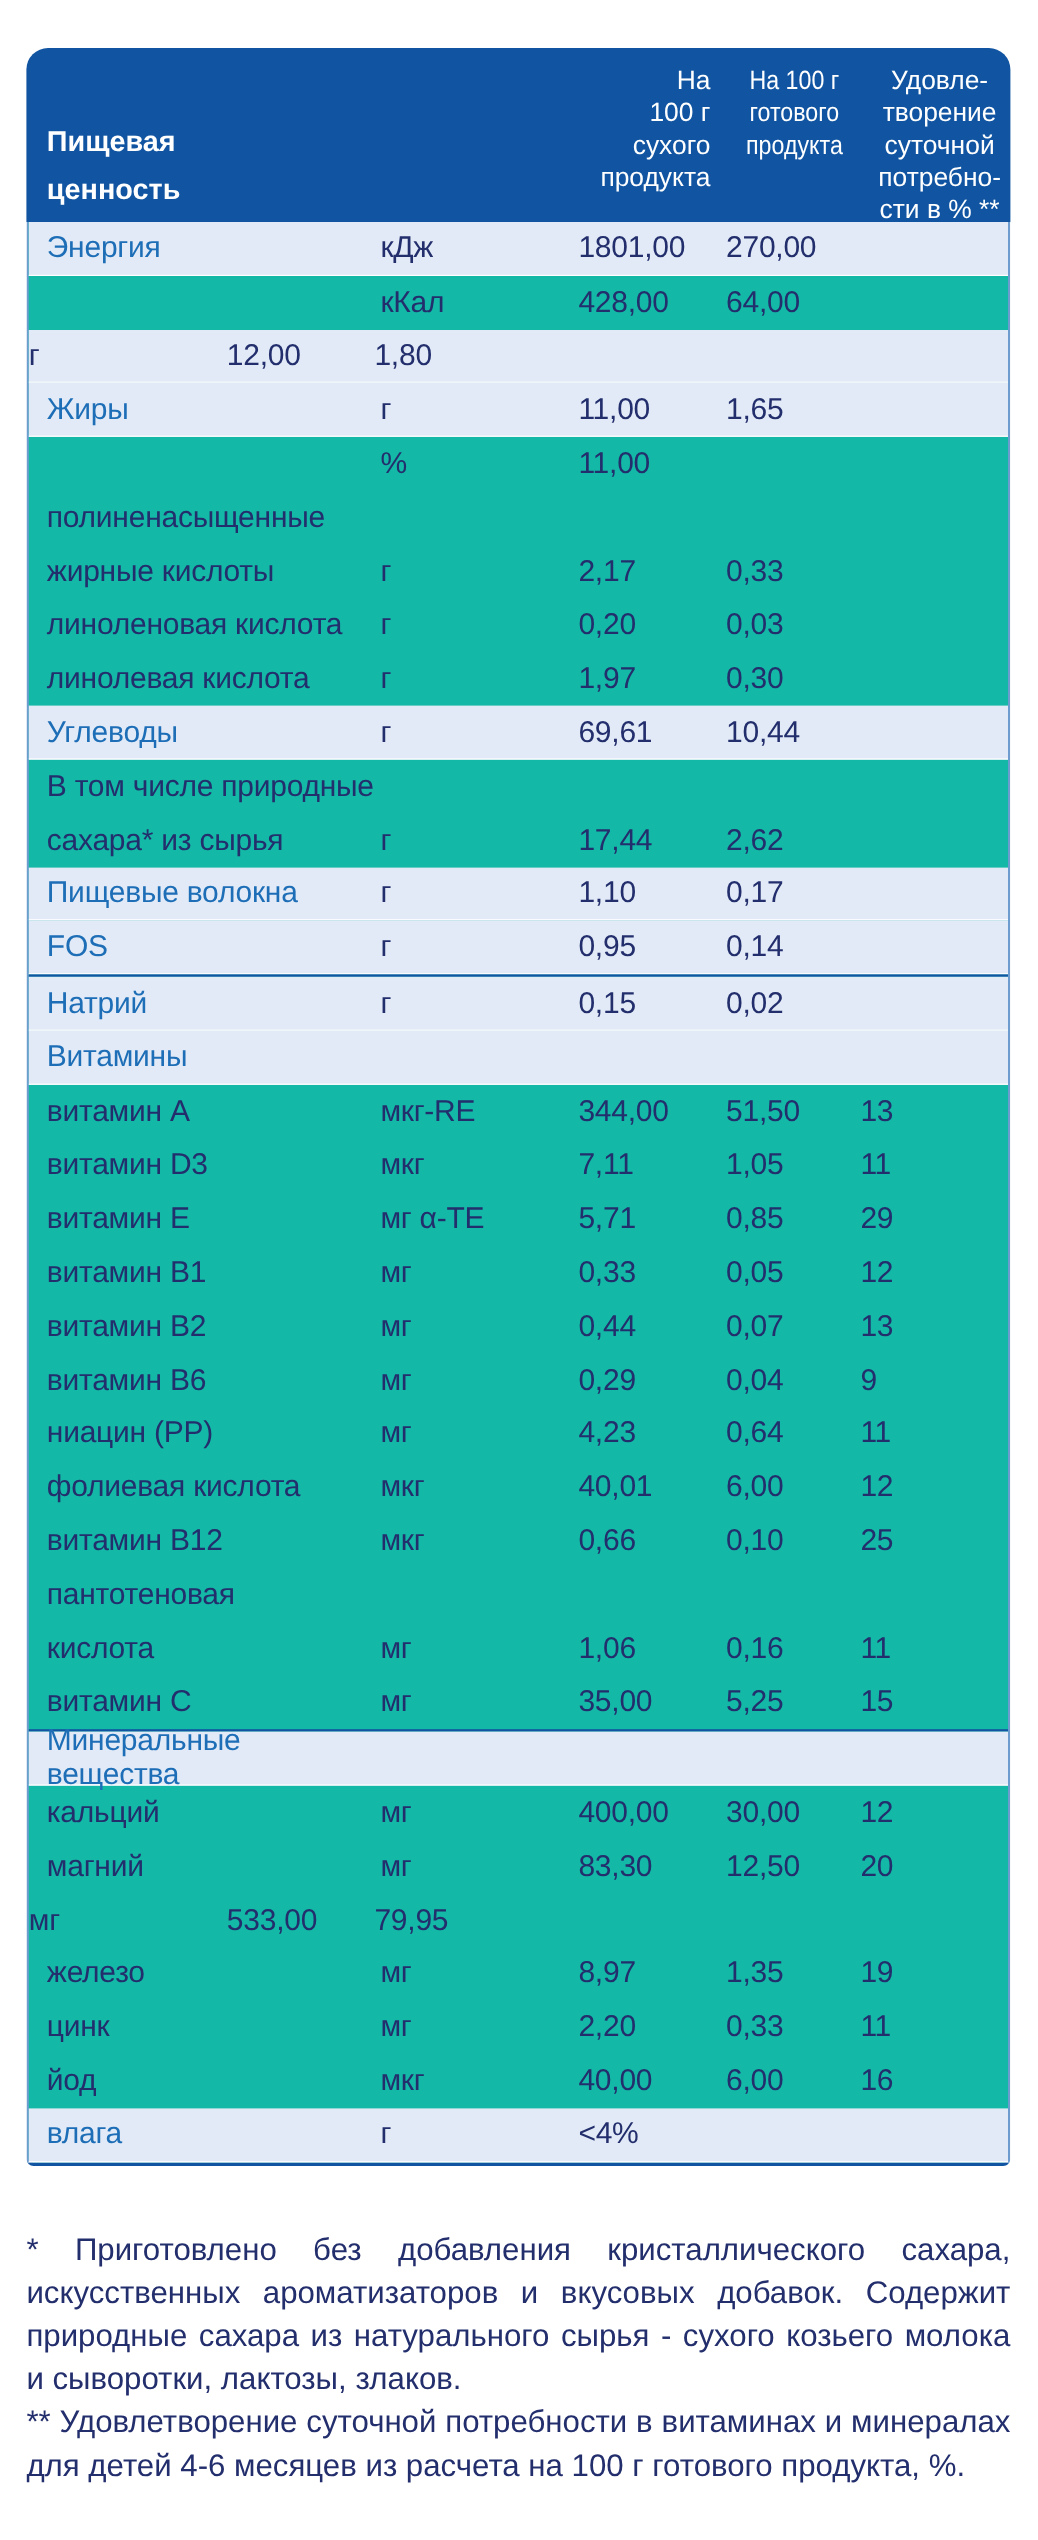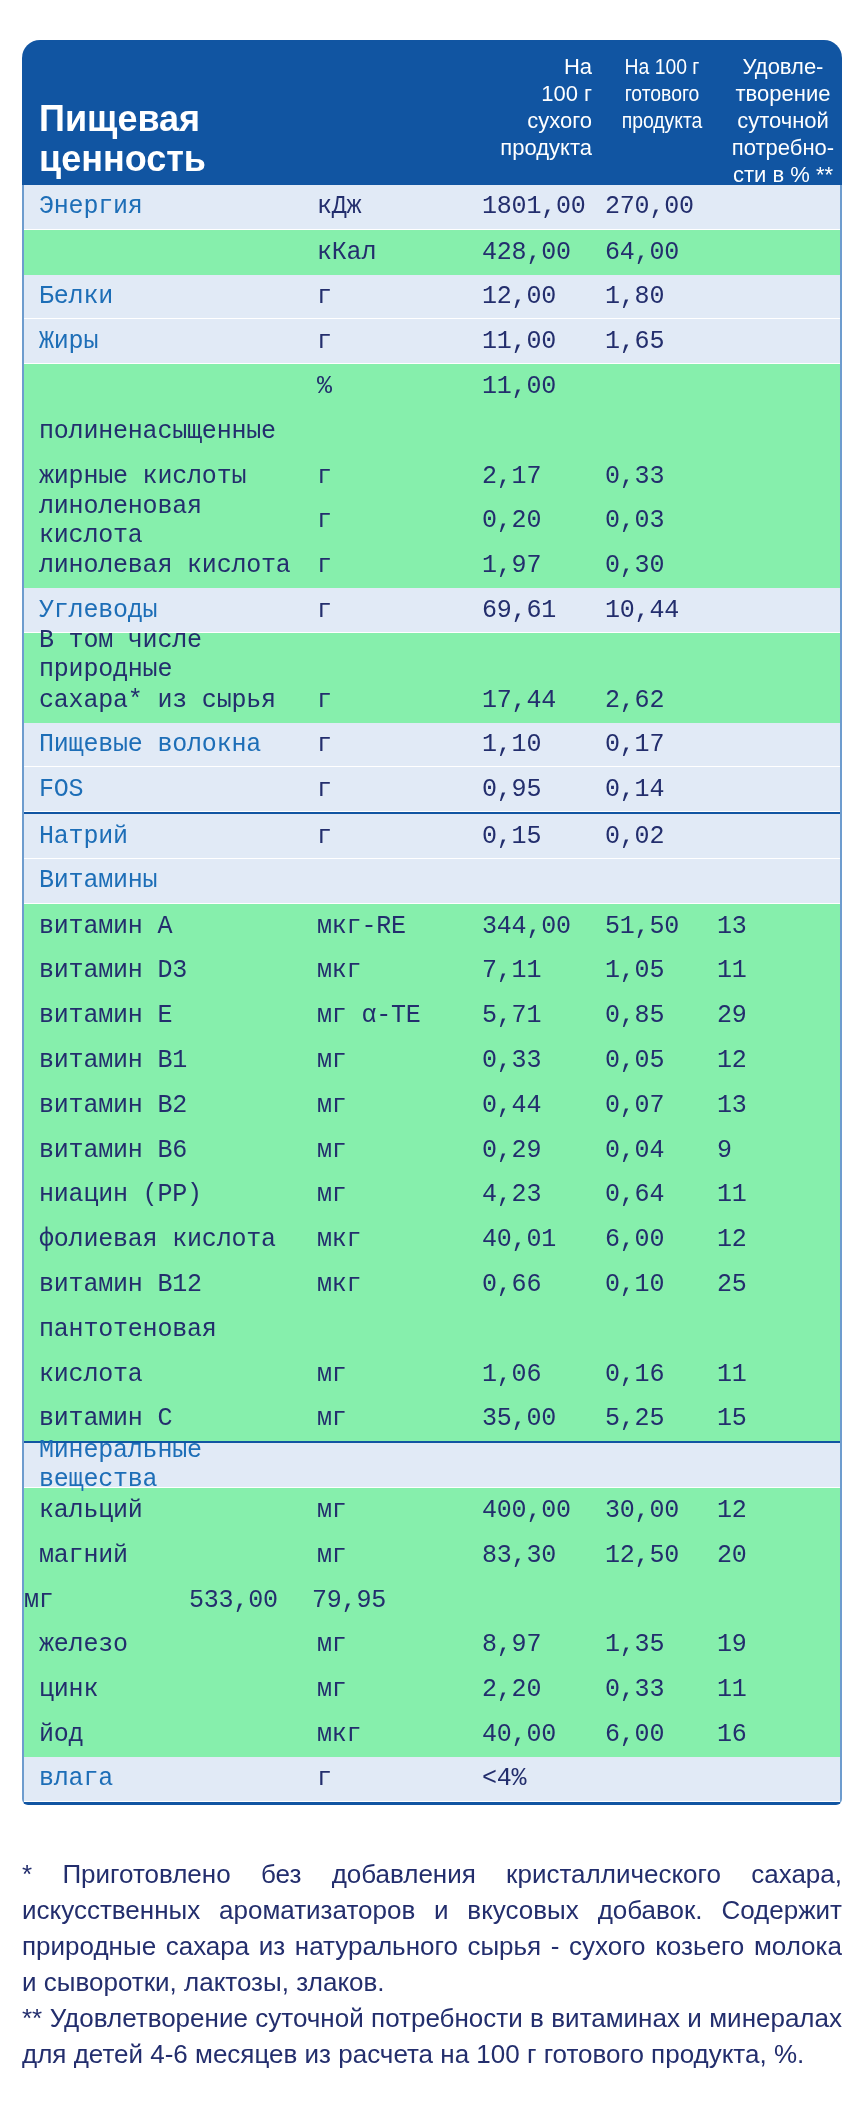--- a/index.html
+++ b/index.html
@@ -15,40 +15,39 @@
   .header {
     box-sizing: border-box;
     height: 145px;
     background: var(--header-blue, #1155a2);
     border-radius: 18px 18px 0 0;
     position: relative;
     color: #ffffff;
   }
   .title {
     position: absolute; left: 17px; bottom: 6px;
-    font-weight: 700; font-size: 36px; line-height: 40px;
+    font-weight: 700; font-size: 24px; line-height: 40px;
     white-space: pre-line;
   }
   .colhead {
     position: absolute; top: 13px;
     font-size: 22px; line-height: 27px;
     text-align: center; white-space: pre-line;
   }
   .ch-dry   { left: 438px; width: 132px; text-align: right; }
   .ch-ready { left: 578px; width: 124px; transform: scaleX(0.88); transform-origin: 50% 0; }
   .ch-daily { left: 702px; width: 118px; text-align: center; }
 
   .tbody {
     box-sizing: border-box;
     border-left: 2px solid var(--border-light, #6d9cce);
     border-right: 2px solid var(--border-light, #6d9cce);
     border-bottom: 3px solid var(--header-blue, #1155a2);
     border-radius: 0 0 6px 6px;
-    background: #86efac;
-    font-family: Liberation Mono, monospace;
+    background: #14b8a6;
   }
   .row {
     box-sizing: border-box;
     display: flex; align-items: center;
     height: 44.8px;
     font-size: 25px;
     color: var(--navy-text, #232e6d);
     letter-spacing: -0.2px;
   }
   .row.hl {
@@ -103,21 +102,20 @@
     <div class="c-daily"></div>
   </div>
         <div class="row">
     <div class="c-label"></div>
     <div class="c-unit">кКал</div>
     <div class="c-dry">428,00</div>
     <div class="c-ready">64,00</div>
     <div class="c-daily"></div>
   </div>
         <div class="row hl">
-    <div class="c-label blue">Белки</div>
     <div class="c-unit">г</div>
     <div class="c-dry">12,00</div>
     <div class="c-ready">1,80</div>
     <div class="c-daily"></div>
   </div>
         <div class="row hl">
     <div class="c-label blue">Жиры</div>
     <div class="c-unit">г</div>
     <div class="c-dry">11,00</div>
     <div class="c-ready">1,65</div>

